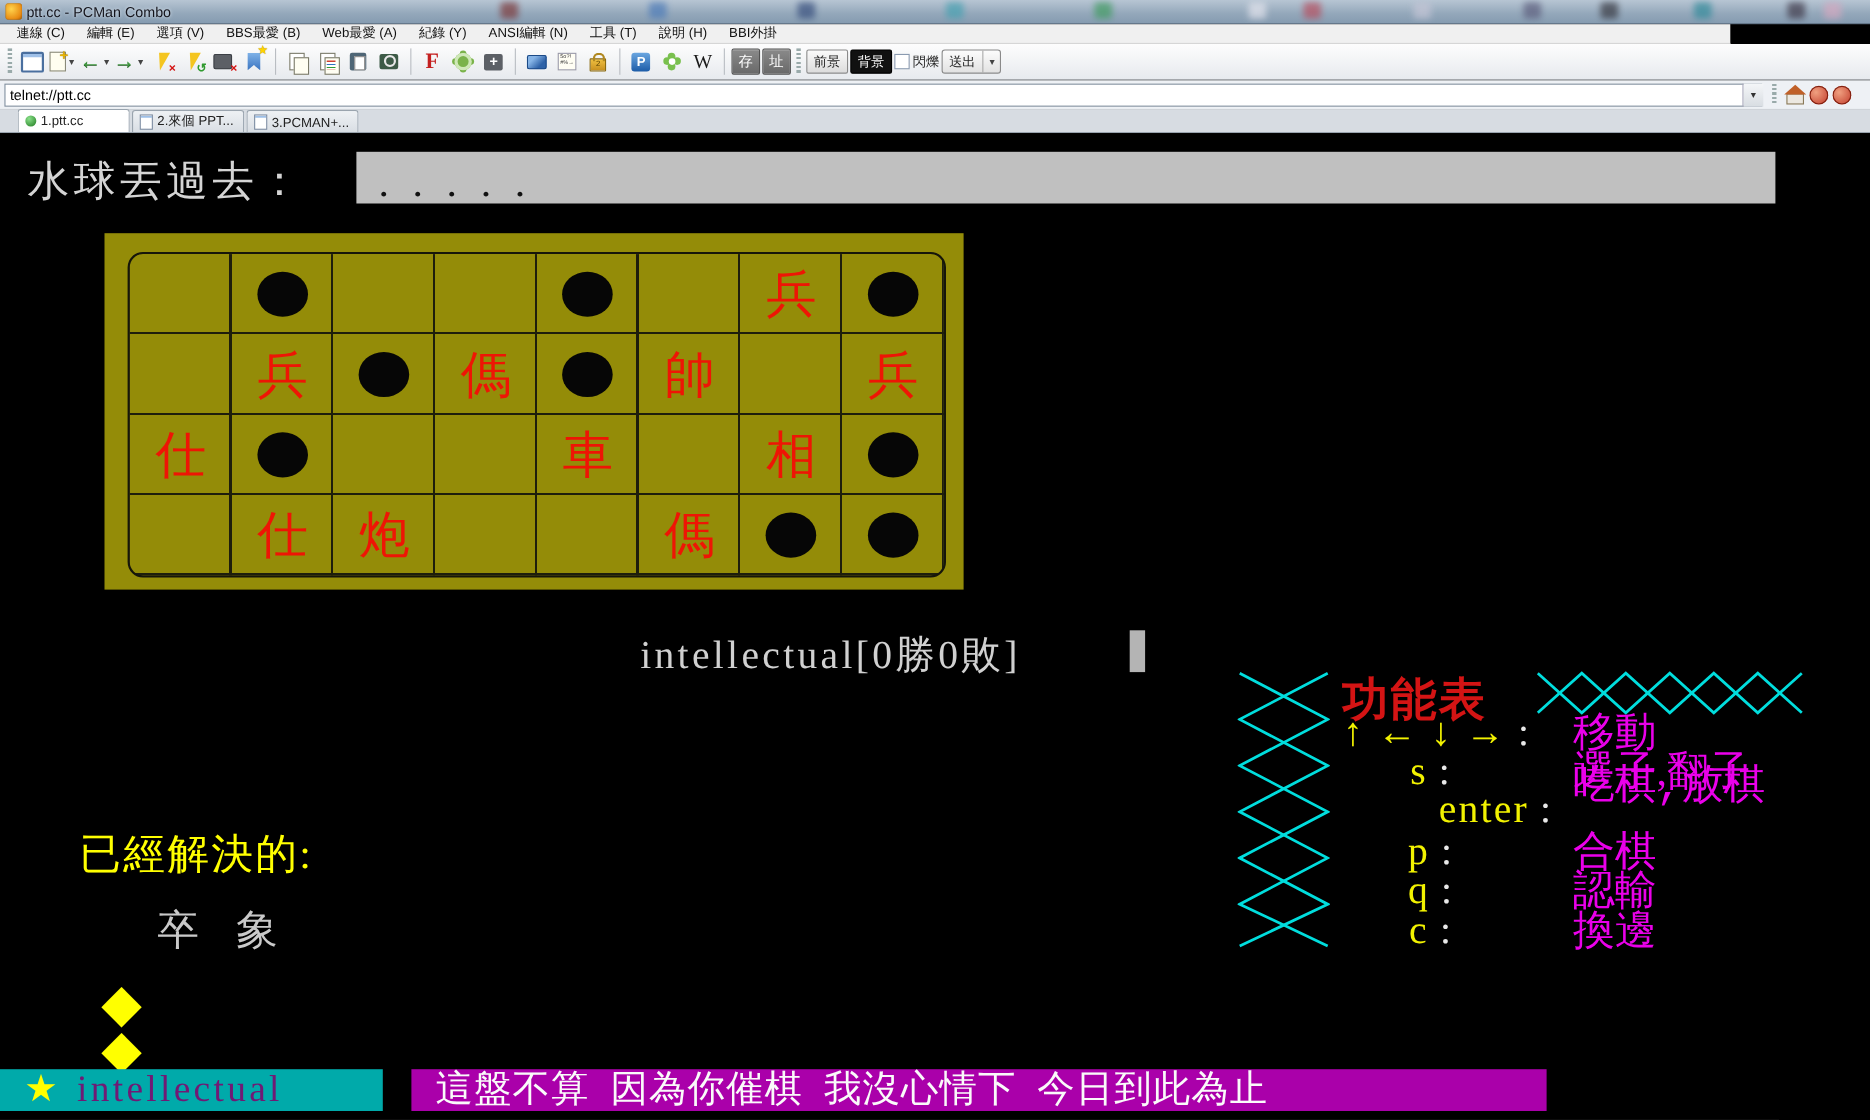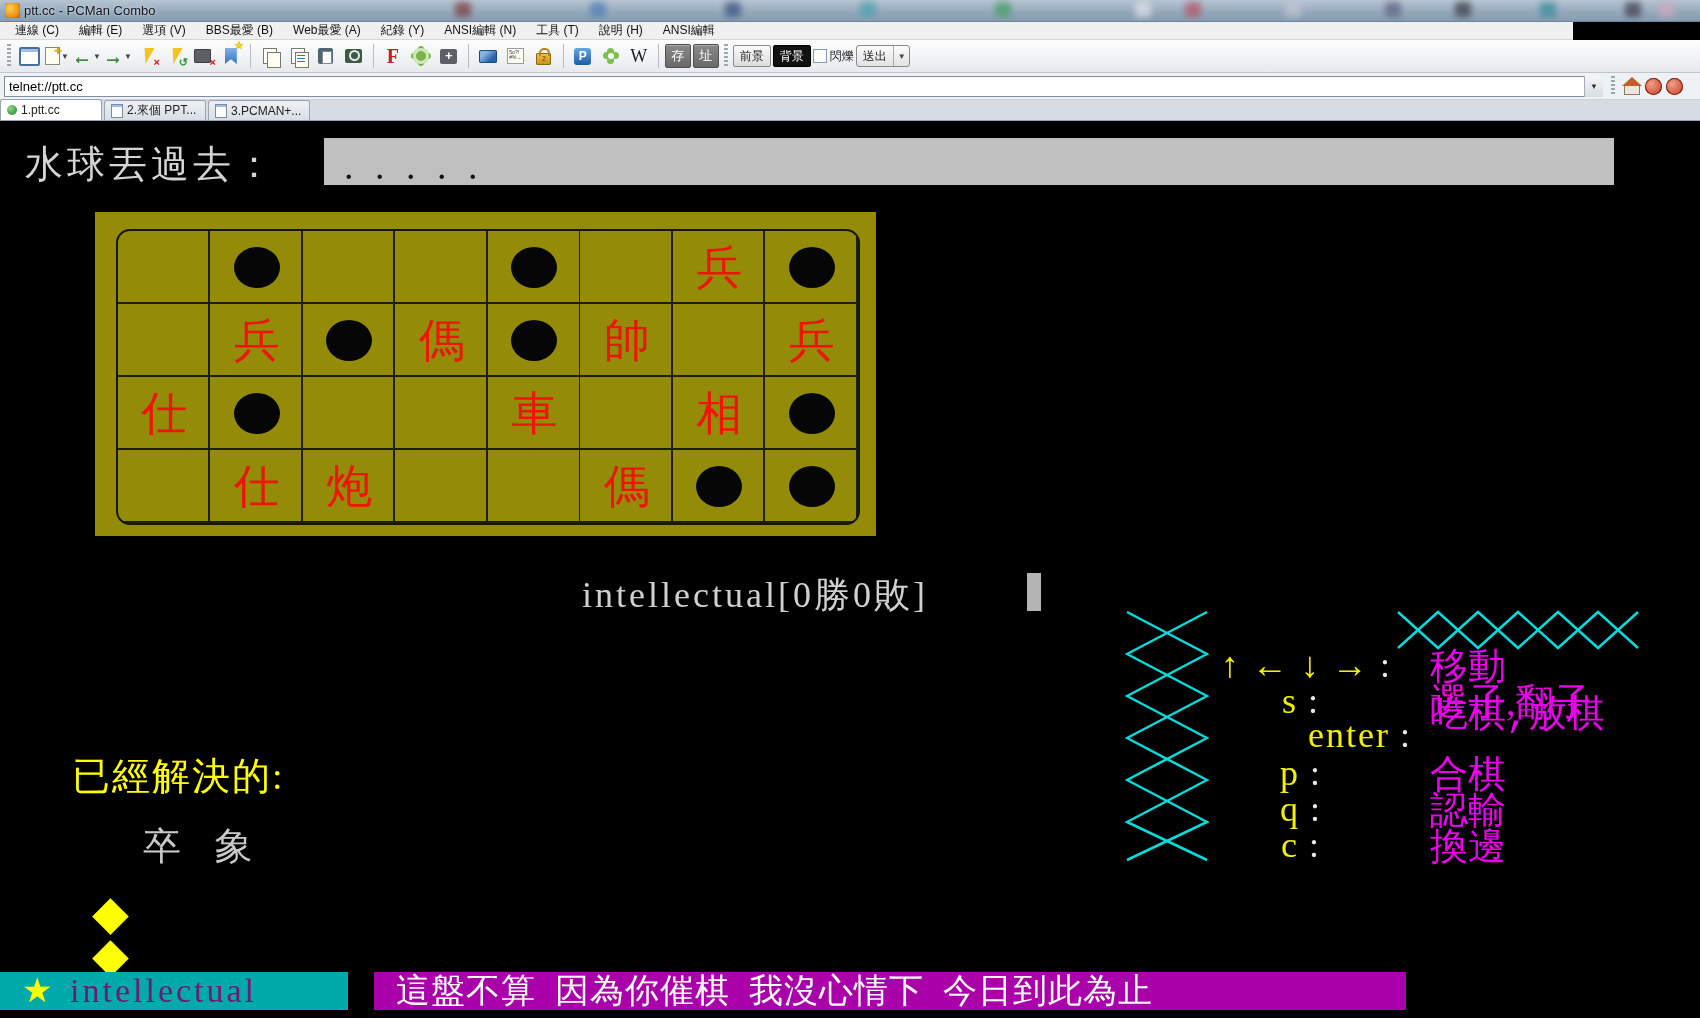--- a/index.html
+++ b/index.html
@@ -86,21 +86,21 @@
     border-left:1px solid #aab;display:flex;align-items:center;justify-content:center;font-size:8px;color:#333;}
   .addr-grip{width:4px;height:20px;background:repeating-linear-gradient(#9aa 0 2px,transparent 2px 4px);margin:0 4px;}
   .ic-home{width:18px;height:16px;position:relative;}
   .ic-home::before{content:"";position:absolute;left:1px;top:7px;width:14px;height:8px;background:#ece8e0;border:1px solid #8a7a5a;}
   .ic-home::after{content:"";position:absolute;left:-1px;top:-1px;border-left:10px solid transparent;
     border-right:10px solid transparent;border-bottom:9px solid #c06028;}
   .ic-globe{width:17px;height:17px;border-radius:50%;background:radial-gradient(circle at 35% 35%,#f0a080,#c03828);
     box-shadow:inset 0 0 0 1px #802010;}
   
   .tabbar{position:absolute;left:0;top:100px;width:1700px;height:21px;background:#d7dce2;
-    display:flex;align-items:flex-end;padding-left:0;box-sizing:border-box;border-bottom:1px solid #9aa4ae;}
+    display:flex;align-items:flex-end;padding-left:16px;box-sizing:border-box;border-bottom:1px solid #9aa4ae;}
   .tab{height:20px;width:102px;display:flex;align-items:center;gap:4px;padding:0 6px;box-sizing:border-box;
     font-size:12px;color:#222;border:1px solid #9aa4ae;border-bottom:none;border-radius:3px 3px 0 0;
     background:linear-gradient(#eef1f4,#d9dee4);margin-right:2px;white-space:nowrap;overflow:hidden;}
   .tab.active{background:#fff;height:21px;}
   .dot-green{width:10px;height:10px;border-radius:50%;background:radial-gradient(circle at 35% 30%,#8ae08a,#1f7a1f);flex:0 0 auto;}
   .ic-doc{width:10px;height:12px;background:#fff;border:1px solid #7a8aa0;box-shadow:inset 0 2px 0 #9ec0e8;flex:0 0 auto;}
   
   .terminal{position:absolute;left:0;top:121px;width:1700px;height:897px;background:#000;overflow:hidden;
     font-family:"Liberation Serif","DejaVu Serif",serif;}
   .wb-label{position:absolute;left:25px;top:18px;font-size:38px;color:#d4d4d4;letter-spacing:4px;}
@@ -167,21 +167,21 @@
   <div class="menubar">
     <span class="menu-item">連線 (C)</span>
     <span class="menu-item">編輯 (E)</span>
     <span class="menu-item">選項 (V)</span>
     <span class="menu-item">BBS最愛 (B)</span>
     <span class="menu-item">Web最愛 (A)</span>
     <span class="menu-item">紀錄 (Y)</span>
     <span class="menu-item">ANSI編輯 (N)</span>
     <span class="menu-item">工具 (T)</span>
     <span class="menu-item">說明 (H)</span>
-    <span class="menu-item">ANSI編輯</span>
+    <span class="menu-item">BBI外掛</span>
   </div>
 
   <div class="toolbar">
     <span class="grip"></span>
     <div class="tbtn">
         <span class="ic-win"></span>
       </div>
     <div class="tbtn">
         <span class="ic-page">
           <span class="plus">＋</span>
@@ -383,20 +383,21 @@
         </div>
     </div>
 
     <div class="player" style="left:582px;">intellectual[0勝0敗]</div>
     <div class="cursor"></div>
 
     <svg class="zigzagL" width="84" height="256" viewBox="0 0 84 256">
       <path d="M2,4 L82,46 L2,88 L82,130 L2,172 L82,214 L2,252" fill="none" stroke="#00dddd" stroke-width="2.5"></path>
       <path d="M82,4 L2,46 L82,88 L2,130 L82,172 L2,214 L82,252" fill="none" stroke="#00dddd" stroke-width="2.5"></path>
     </svg>
+    <div class="fmenu-title">功能表</div>
     <svg class="zigzagR" width="246" height="40" viewBox="0 0 246 40">
       <path d="M2,2 L42,38 L82,2 L122,38 L162,2 L202,38 L242,2" fill="none" stroke="#00dddd" stroke-width="2.5"></path>
       <path d="M2,38 L42,2 L82,38 L122,2 L162,38 L202,2 L242,38" fill="none" stroke="#00dddd" stroke-width="2.5"></path>
     </svg>
 
     <div class="mrow" style="top:526px;left:1198px;width:215px;">
       <span class="mkey">↑ ← ↓ →</span>
         <span class="mcolon">:</span>
     </div>
     <div class="mrow" style="top:562px;">

